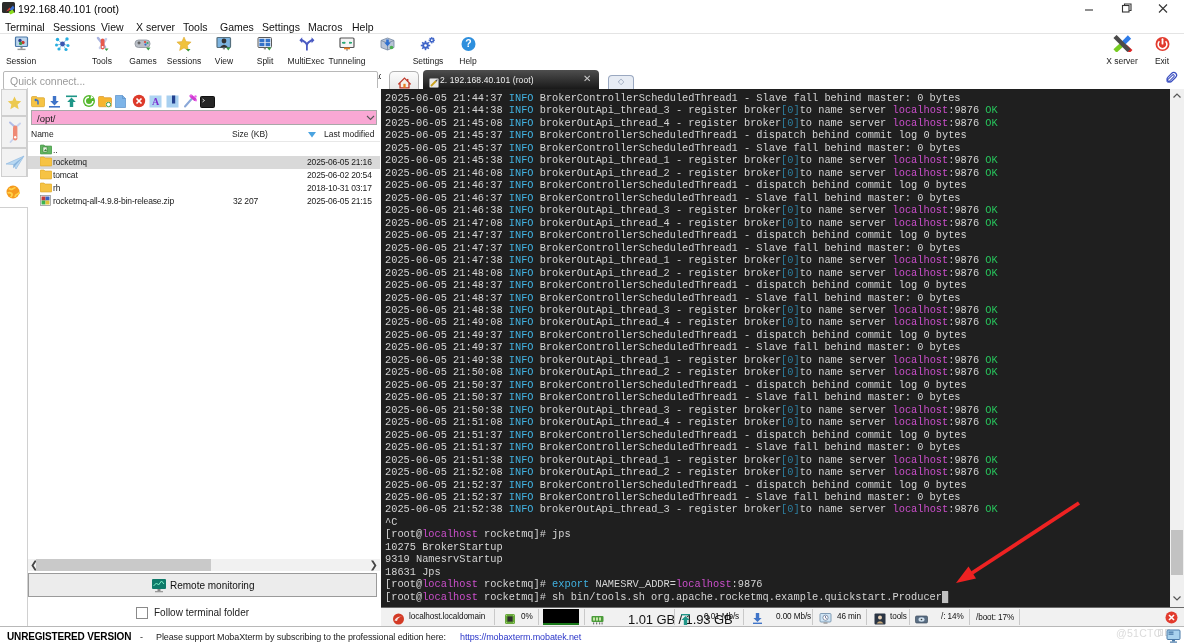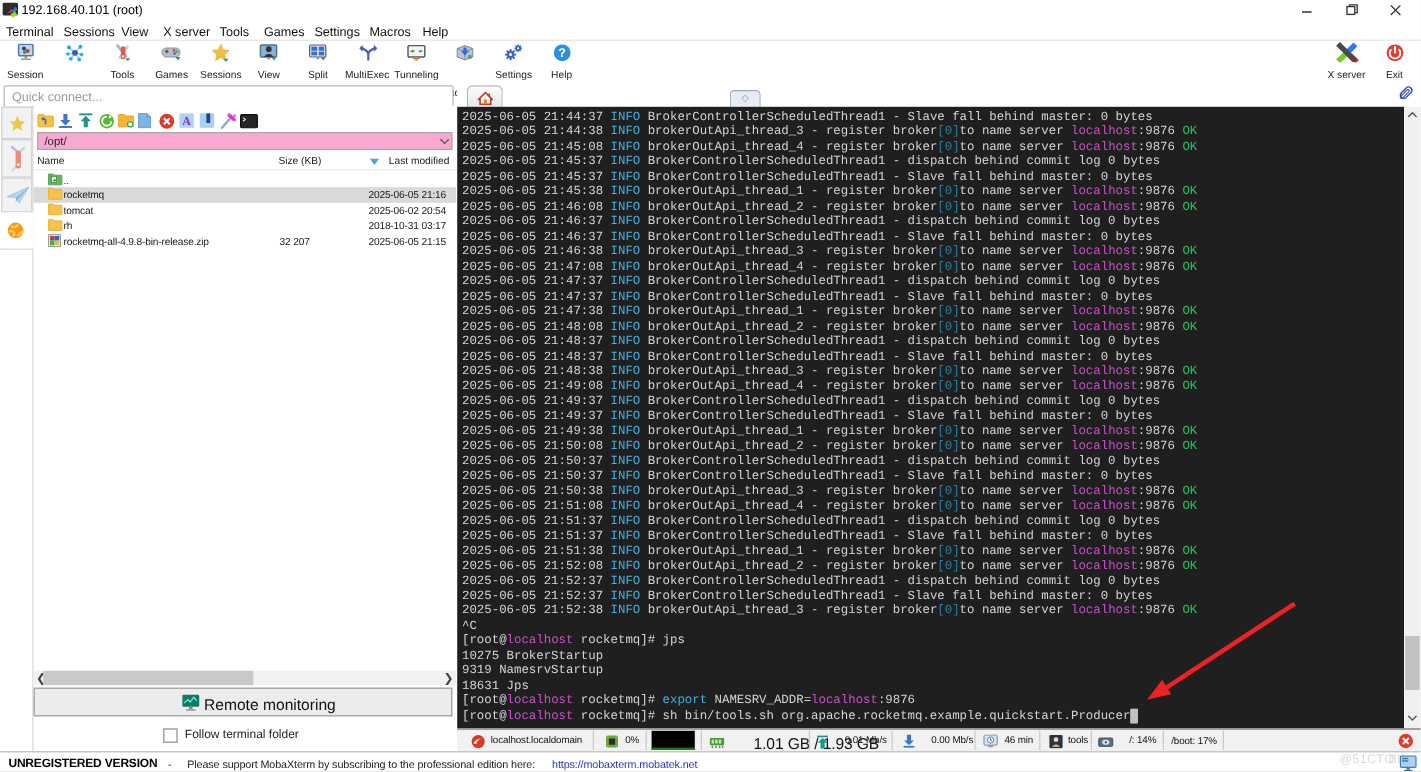--- a/index.html
+++ b/index.html
@@ -302,34 +302,43 @@
   <span class="abs" style="left:8px;top:0;width:175px;height:12px;background:#c9c9c9"></span>
  </div>
 
  <div class="abs" style="left:0;top:485px;width:349px;height:24px;background:#ececec;border:1px solid #9a9a9a">
    <svg class="abs" style="left:122px;top:4px" width="16" height="15" viewBox="0 0 16 15">
         <rect x="1" y="1" width="14" height="10" rx="1" fill="#0f7a6a"></rect>
         <path d="M2.5 8 l3-3 2 2 3-4 2.5 3" stroke="#7ef0c8" stroke-width="1" fill="none"></path>
         <rect x="6.5" y="11" width="3" height="2" fill="#888"></rect>
         <rect x="4" y="13" width="8" height="1.3" fill="#999"></rect>
       </svg>
-   <span class="abs" style="left:141px;top:6px;font-size:13px;color:#111">Remote monitoring</span>
+   <span class="abs" style="left:141px;top:6px;font-size:10px;color:#111">Remote monitoring</span>
  </div>
 
  <div class="abs" style="left:108px;top:519px;width:12px;height:12px;border:1px solid #8a8a8a;background:#fff"></div>
  <span class="abs" style="left:126px;top:519px;font-size:10px;color:#222">Follow terminal folder</span>
 </div>
 
 <div class="abs" style="left:381px;top:68px;width:803px;height:21px;background:#fff">
  <div class="abs" style="left:8px;top:3px;width:30px;height:18px;background:linear-gradient(#fcfcfc,#e8e8e8);border:1px solid #b0b0b0;border-bottom:none;border-radius:5px 5px 0 0">
    <span class="abs" style="left:8px;top:3px"><svg width="13" height="12" viewBox="0 0 16 14">
           <path d="M8 1 L15 8 H13.5 V13 H2.5 V8 H1 Z" fill="#f5f0ea" stroke="#c0392b" stroke-width="1.6"></path>
           <rect x="11" y="2" width="1.8" height="3" fill="#c0392b"></rect>
           <rect x="6.6" y="8" width="2.8" height="5" fill="#e87d1e"></rect>
         </svg></span>
+ </div>
+ <div class="abs" style="left:42px;top:2px;width:176px;height:19px;background:linear-gradient(#4e4e4e,#191919);border-radius:4px 4px 0 0">
+   <span class="abs" style="left:6px;top:4px"><svg width="10" height="10" viewBox="0 0 10 10">
+          <rect x="0.5" y="0.5" width="9" height="9" rx="1" fill="#e8e8e8" stroke="#999" stroke-width="0.6"></rect>
+          <path d="M2 8 L7 3" stroke="#caa21e" stroke-width="1.8"></path>
+          <path d="M6.2 2.2 l1.6 1.6 1-2.6 z" fill="#555"></path>
+        </svg></span>
+   <span class="abs" style="left:17px;top:5px;font-size:8.5px;letter-spacing:0.1px;color:#f0f0f0">2. 192.168.40.101 (root)</span>
+   <span class="abs" style="left:160px;top:3px;font-size:10px;color:#ccc">✕</span>
  </div>
  <div class="abs" style="left:227px;top:7px;width:26px;height:14px;background:#e7ecf4;border:1px solid #9aa8c0;border-bottom:none;border-radius:4px 4px 0 0">
    <span class="abs" style="left:9px;top:1px;font-size:8px;color:#8a98b0">◇</span>
  </div>
  <span class="abs" style="left:783px;top:2px"><svg width="15" height="15" viewBox="0 0 15 15">
         <g transform="rotate(45 7.5 7.5)">
           <rect x="4.7" y="1.5" width="5.6" height="11" rx="2.8" fill="none" stroke="#3b4fc0" stroke-width="1.2"></rect>
           <rect x="6.4" y="4" width="2.2" height="9.5" rx="1.1" fill="none" stroke="#3b4fc0" stroke-width="1"></rect>
         </g>
       </svg></span>

